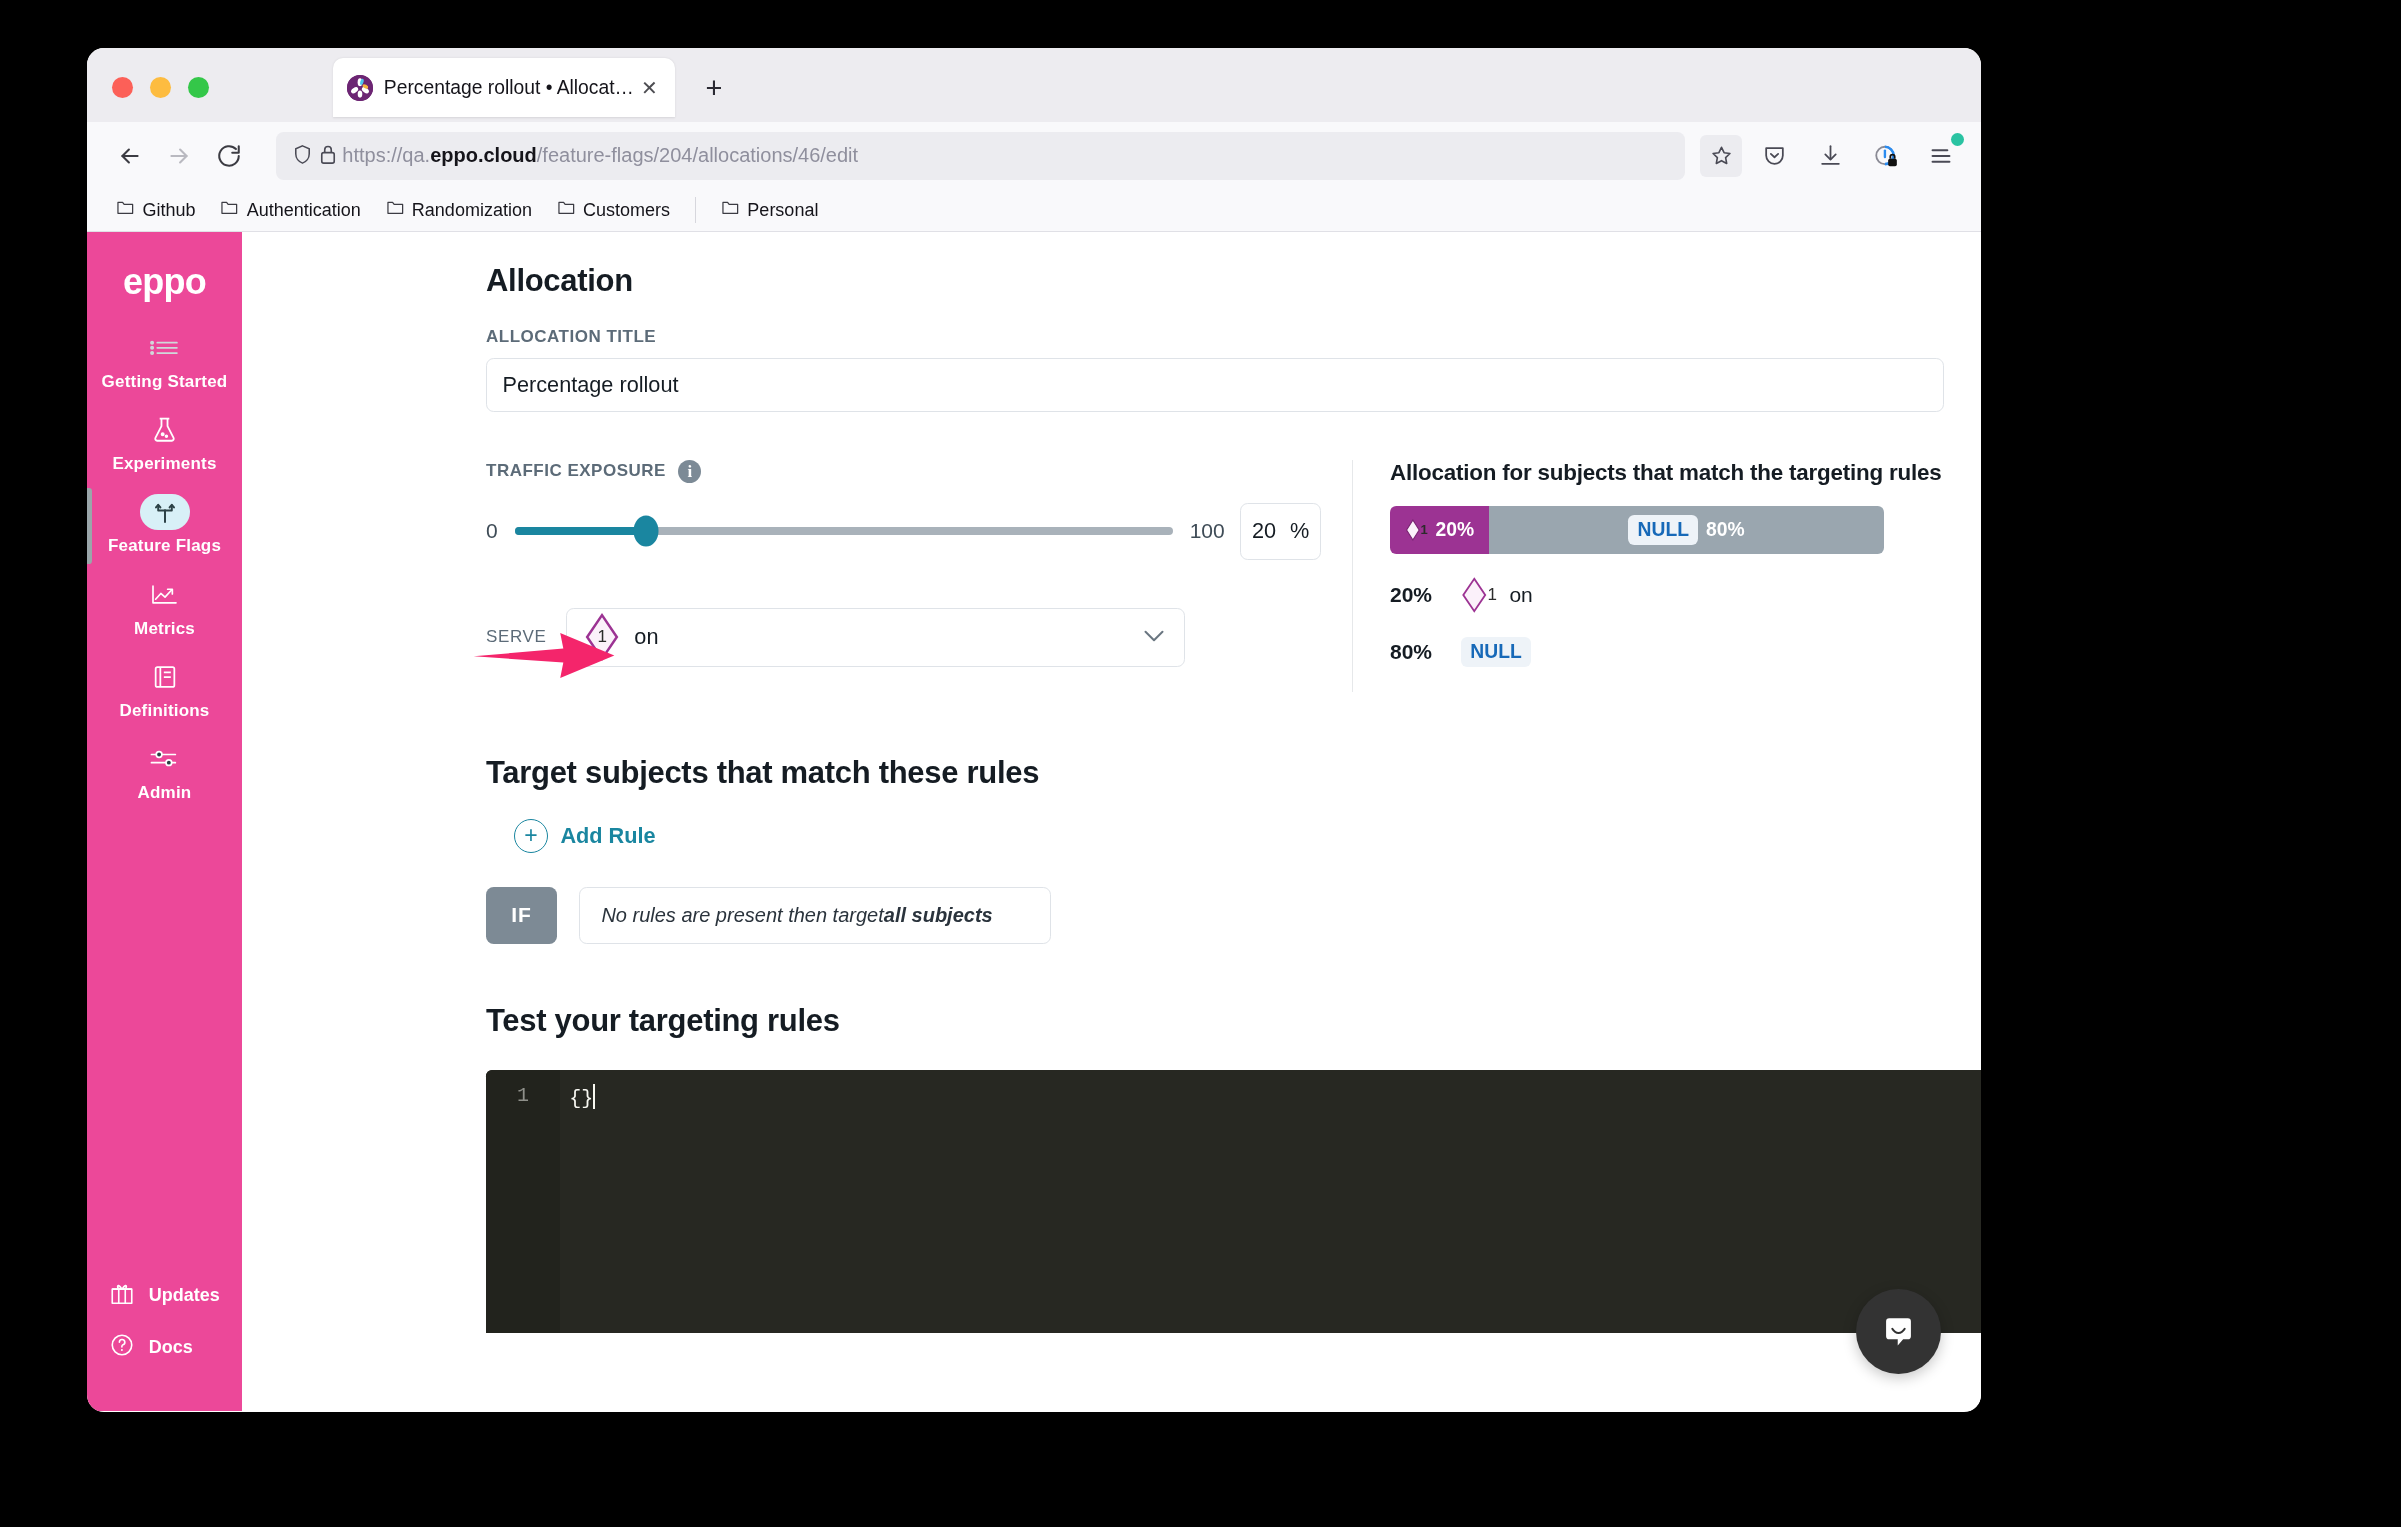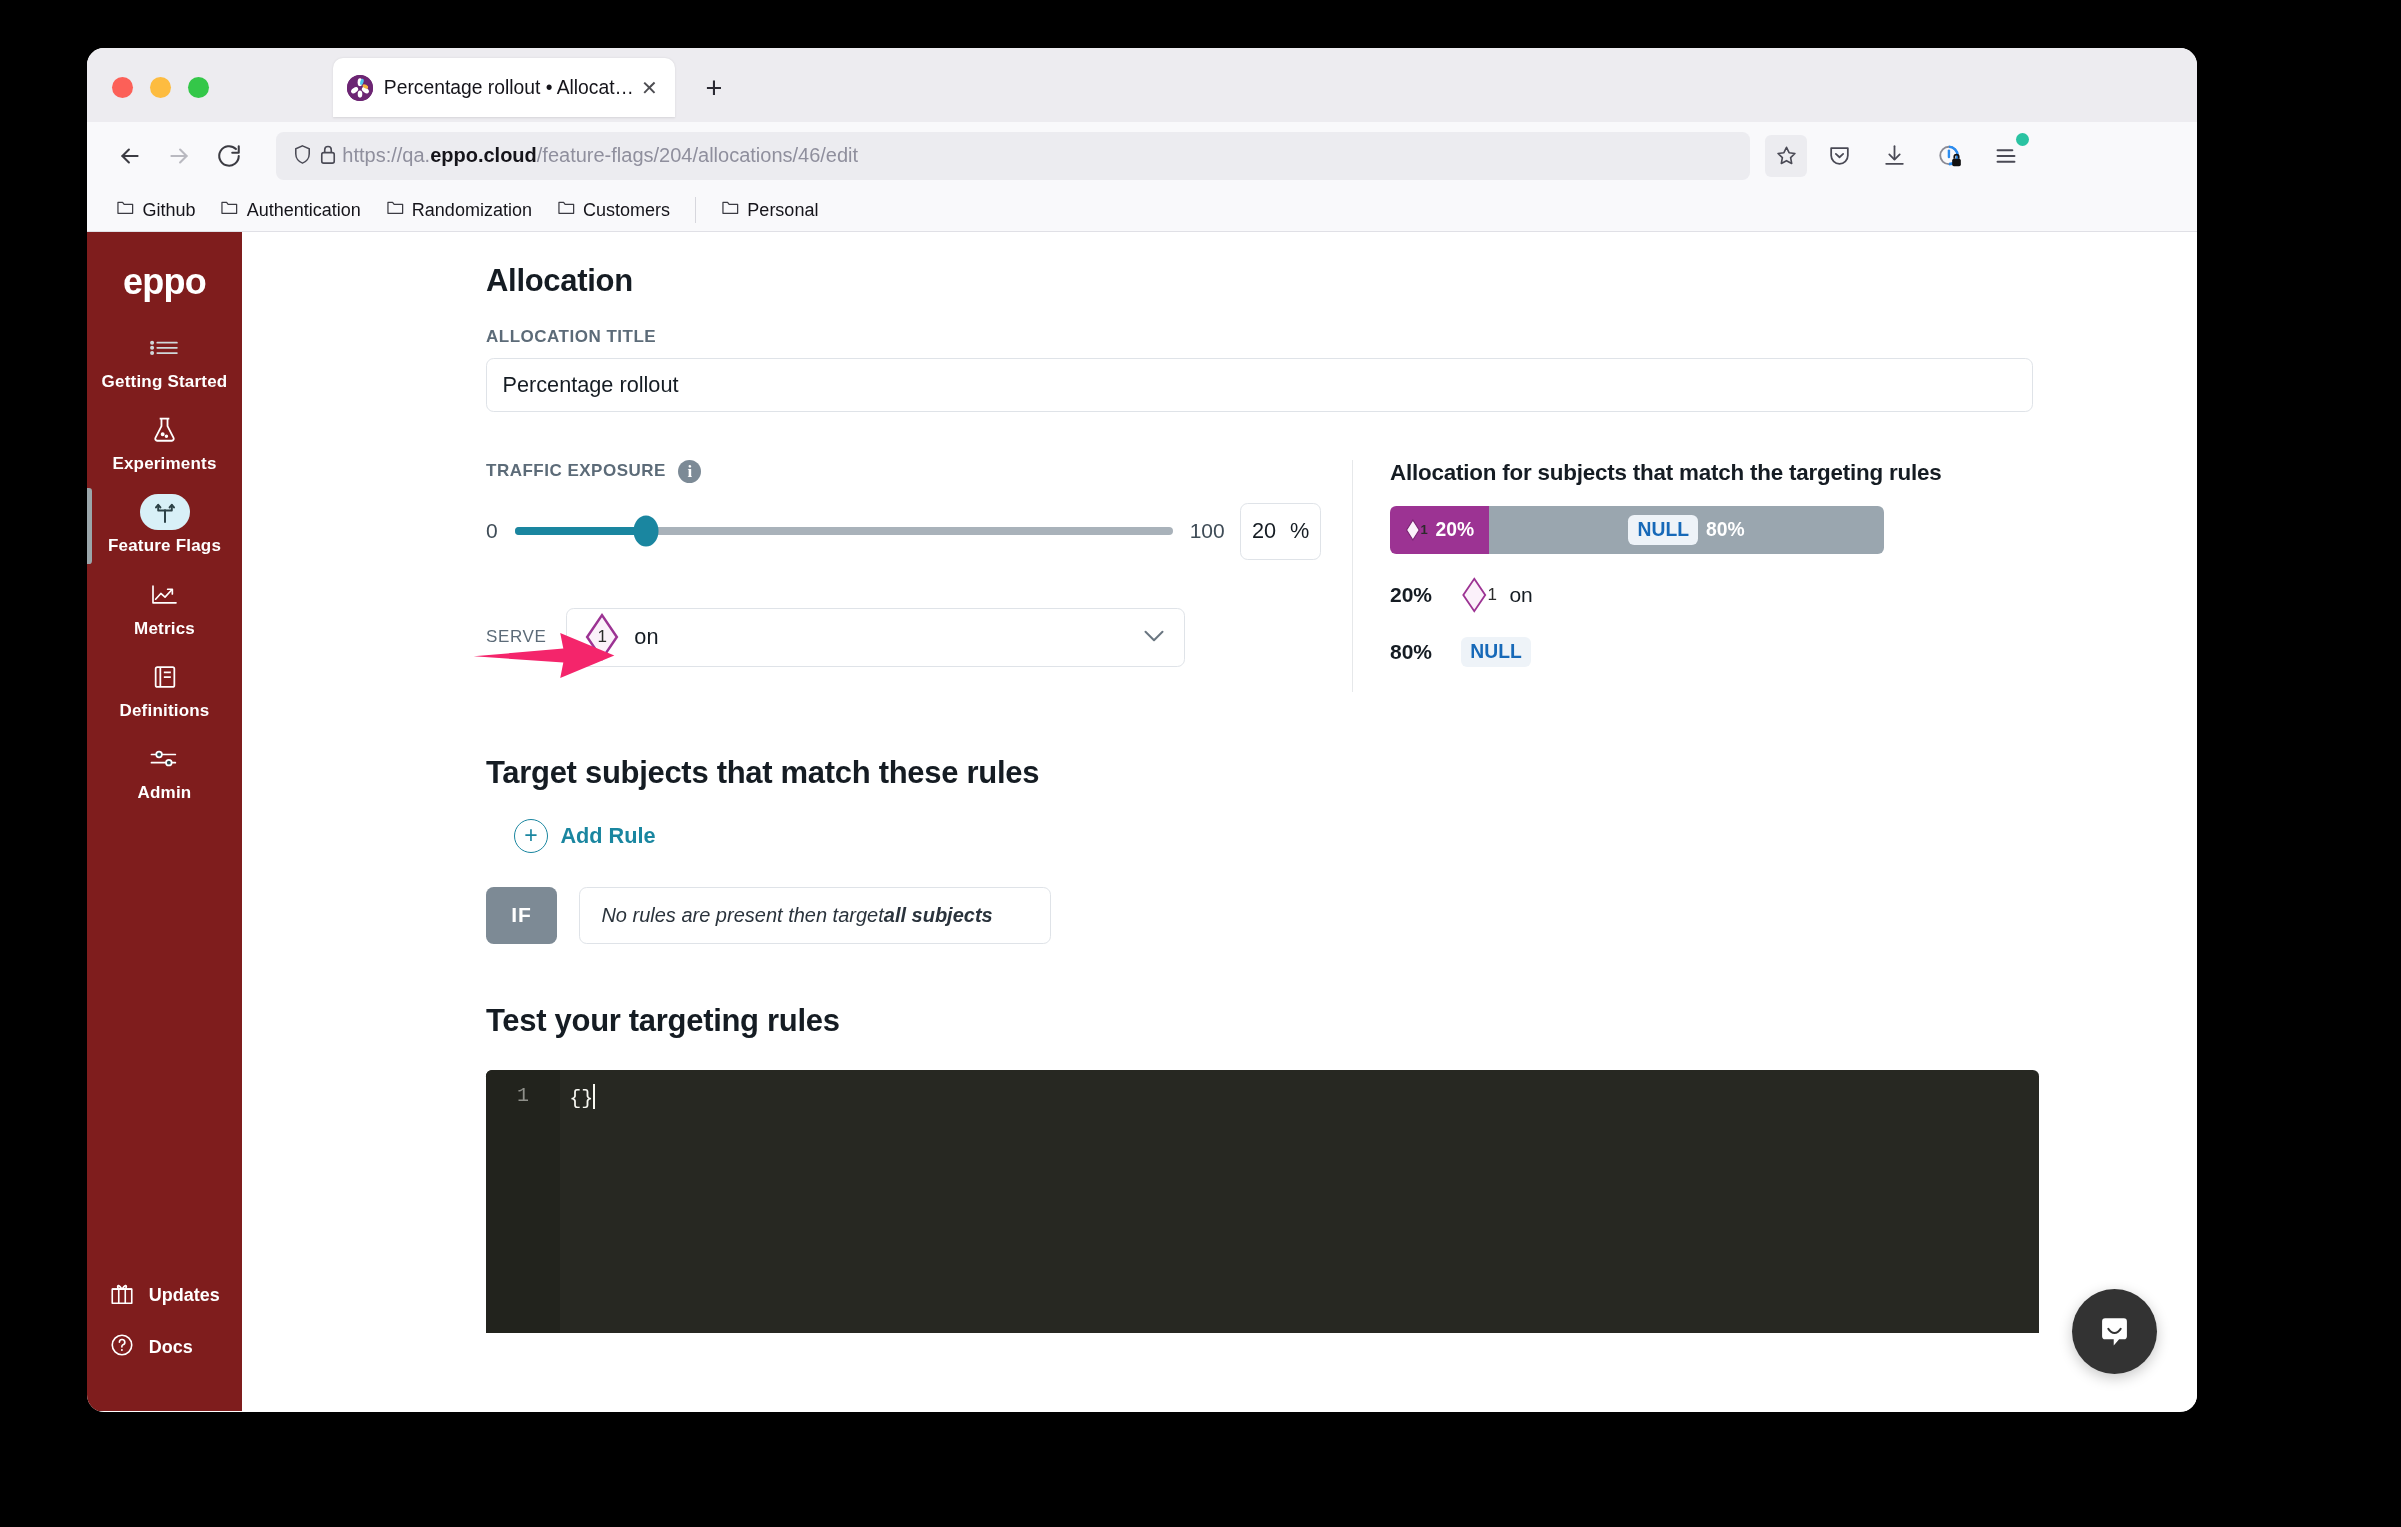--- a/index.html
+++ b/index.html
@@ -7,21 +7,21 @@
     width: 2401px; height: 1527px;
     background: #000;
     font-family: "Liberation Sans", sans-serif;
     overflow: hidden;
   }
 
   
   .window {
     position: absolute;
     left: 87px; top: 48px;
-    width: 2110px; height: 1364px;
+    width: 1894px; height: 1364px;
     background: #fff;
     border-radius: 17px;
     overflow: hidden;
     box-shadow: 0 7.7px 31px rgba(0,0,0,.45);
   }
 
   
   .titlebar {
     position: relative;
     height: 74px;
@@ -160,21 +160,21 @@
   
   .app {
     display: flex;
     height: calc(100% - 74px - 67px - 44px);
     position: relative;
   }
 
   
   .sidebar {
     width: 155px;
-    background: #7f1d1d;
+    background: #ec4899;
     color: #fff;
     flex: 0 0 auto;
     display: flex; flex-direction: column;
     padding-top: 18.6px;
     position: relative;
   }
   .brand {
     font-size: 36px;
     font-weight: 800;
     letter-spacing: -0.8px;

